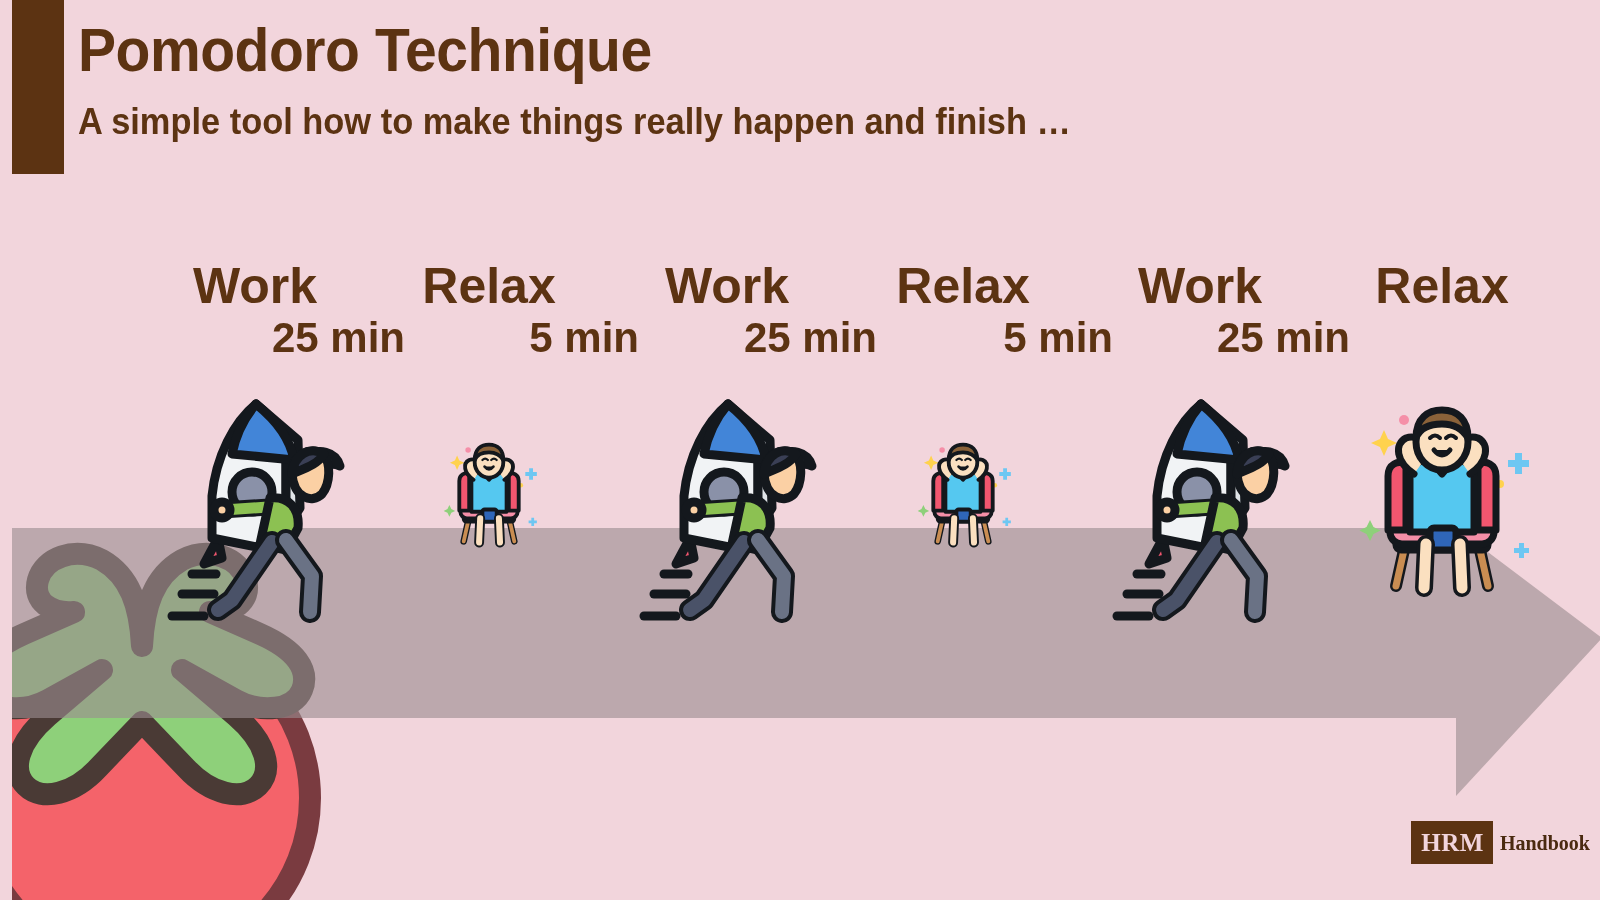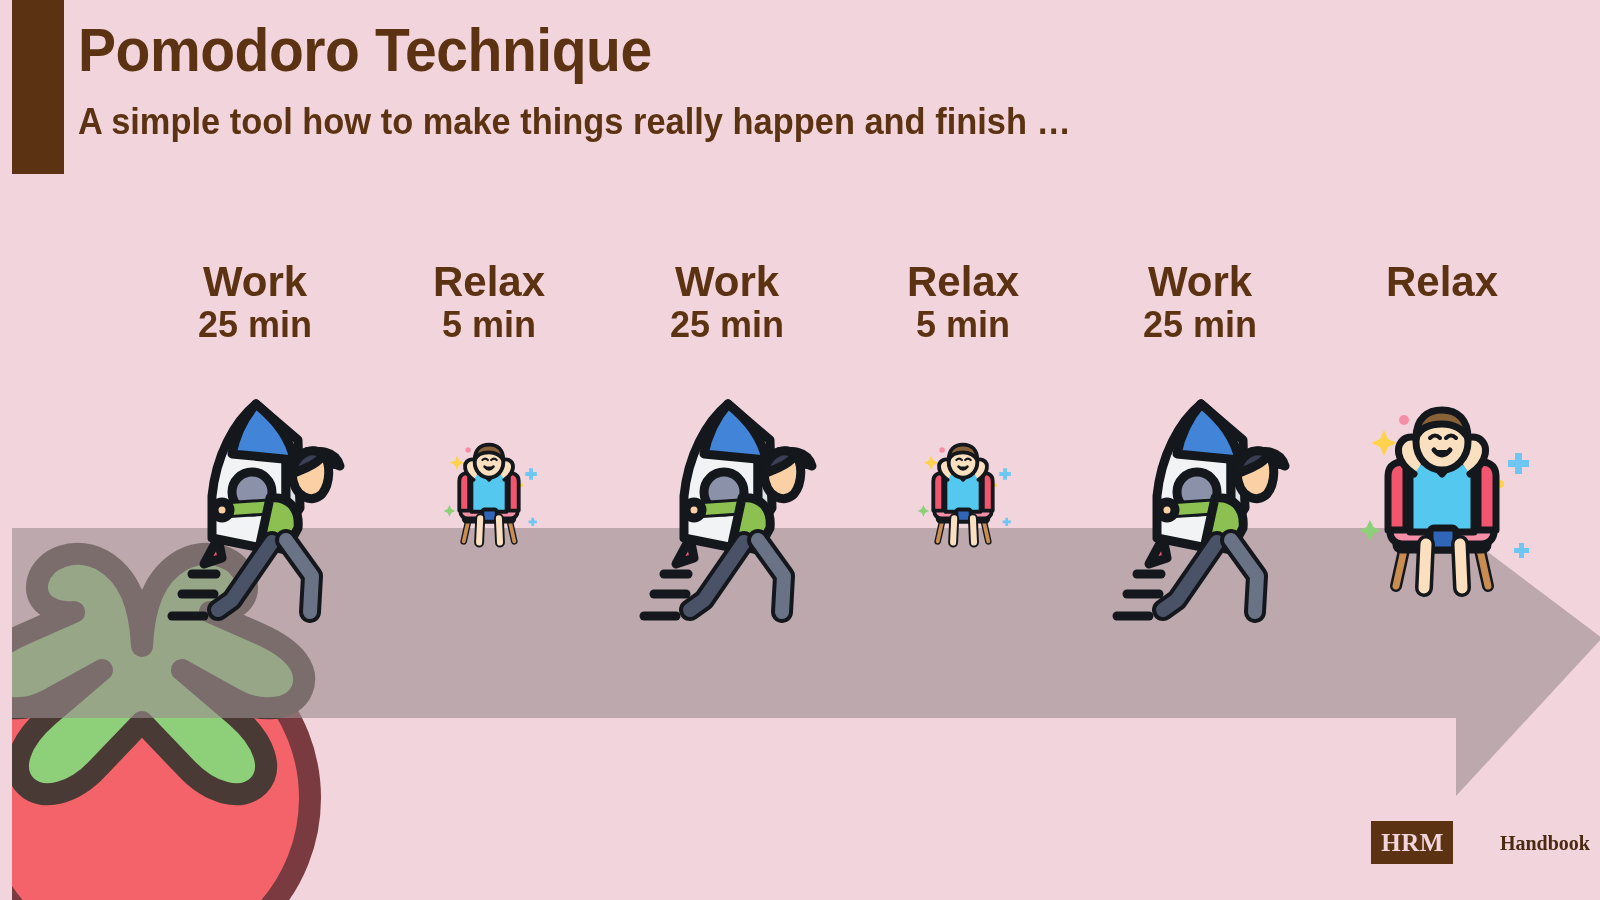--- a/index.html
+++ b/index.html
@@ -80,32 +80,31 @@
     position:absolute;
     text-align:center;
   }
   .step-label {
     font-family:"Liberation Sans",sans-serif;
     font-weight:bold;
     color:#5c3312;
     line-height:1.12;
     white-space:nowrap;
   }
-  .step-name  { font-size:42px; }
-  .step-time  { font-size:36px; }
+  .step-name  { font-size:50px; }
+  .step-time  { font-size:42px;text-align:right; }
   .step-art   { margin-top:6px; }
 
   
   .logo {
     position:absolute;
     right:18px; bottom:36px;
     display:flex;
     align-items:stretch;
     z-index:7;
-    gap:40px;
   }
   .logo-mark {
     background:#5c3312;
     color:#f2d5dc;
     font-family:"Liberation Serif",serif;
     font-weight:bold;
     font-size:25px;
     padding:9px 9px 9px 10px;
     letter-spacing:0.5px;
     line-height:1;

